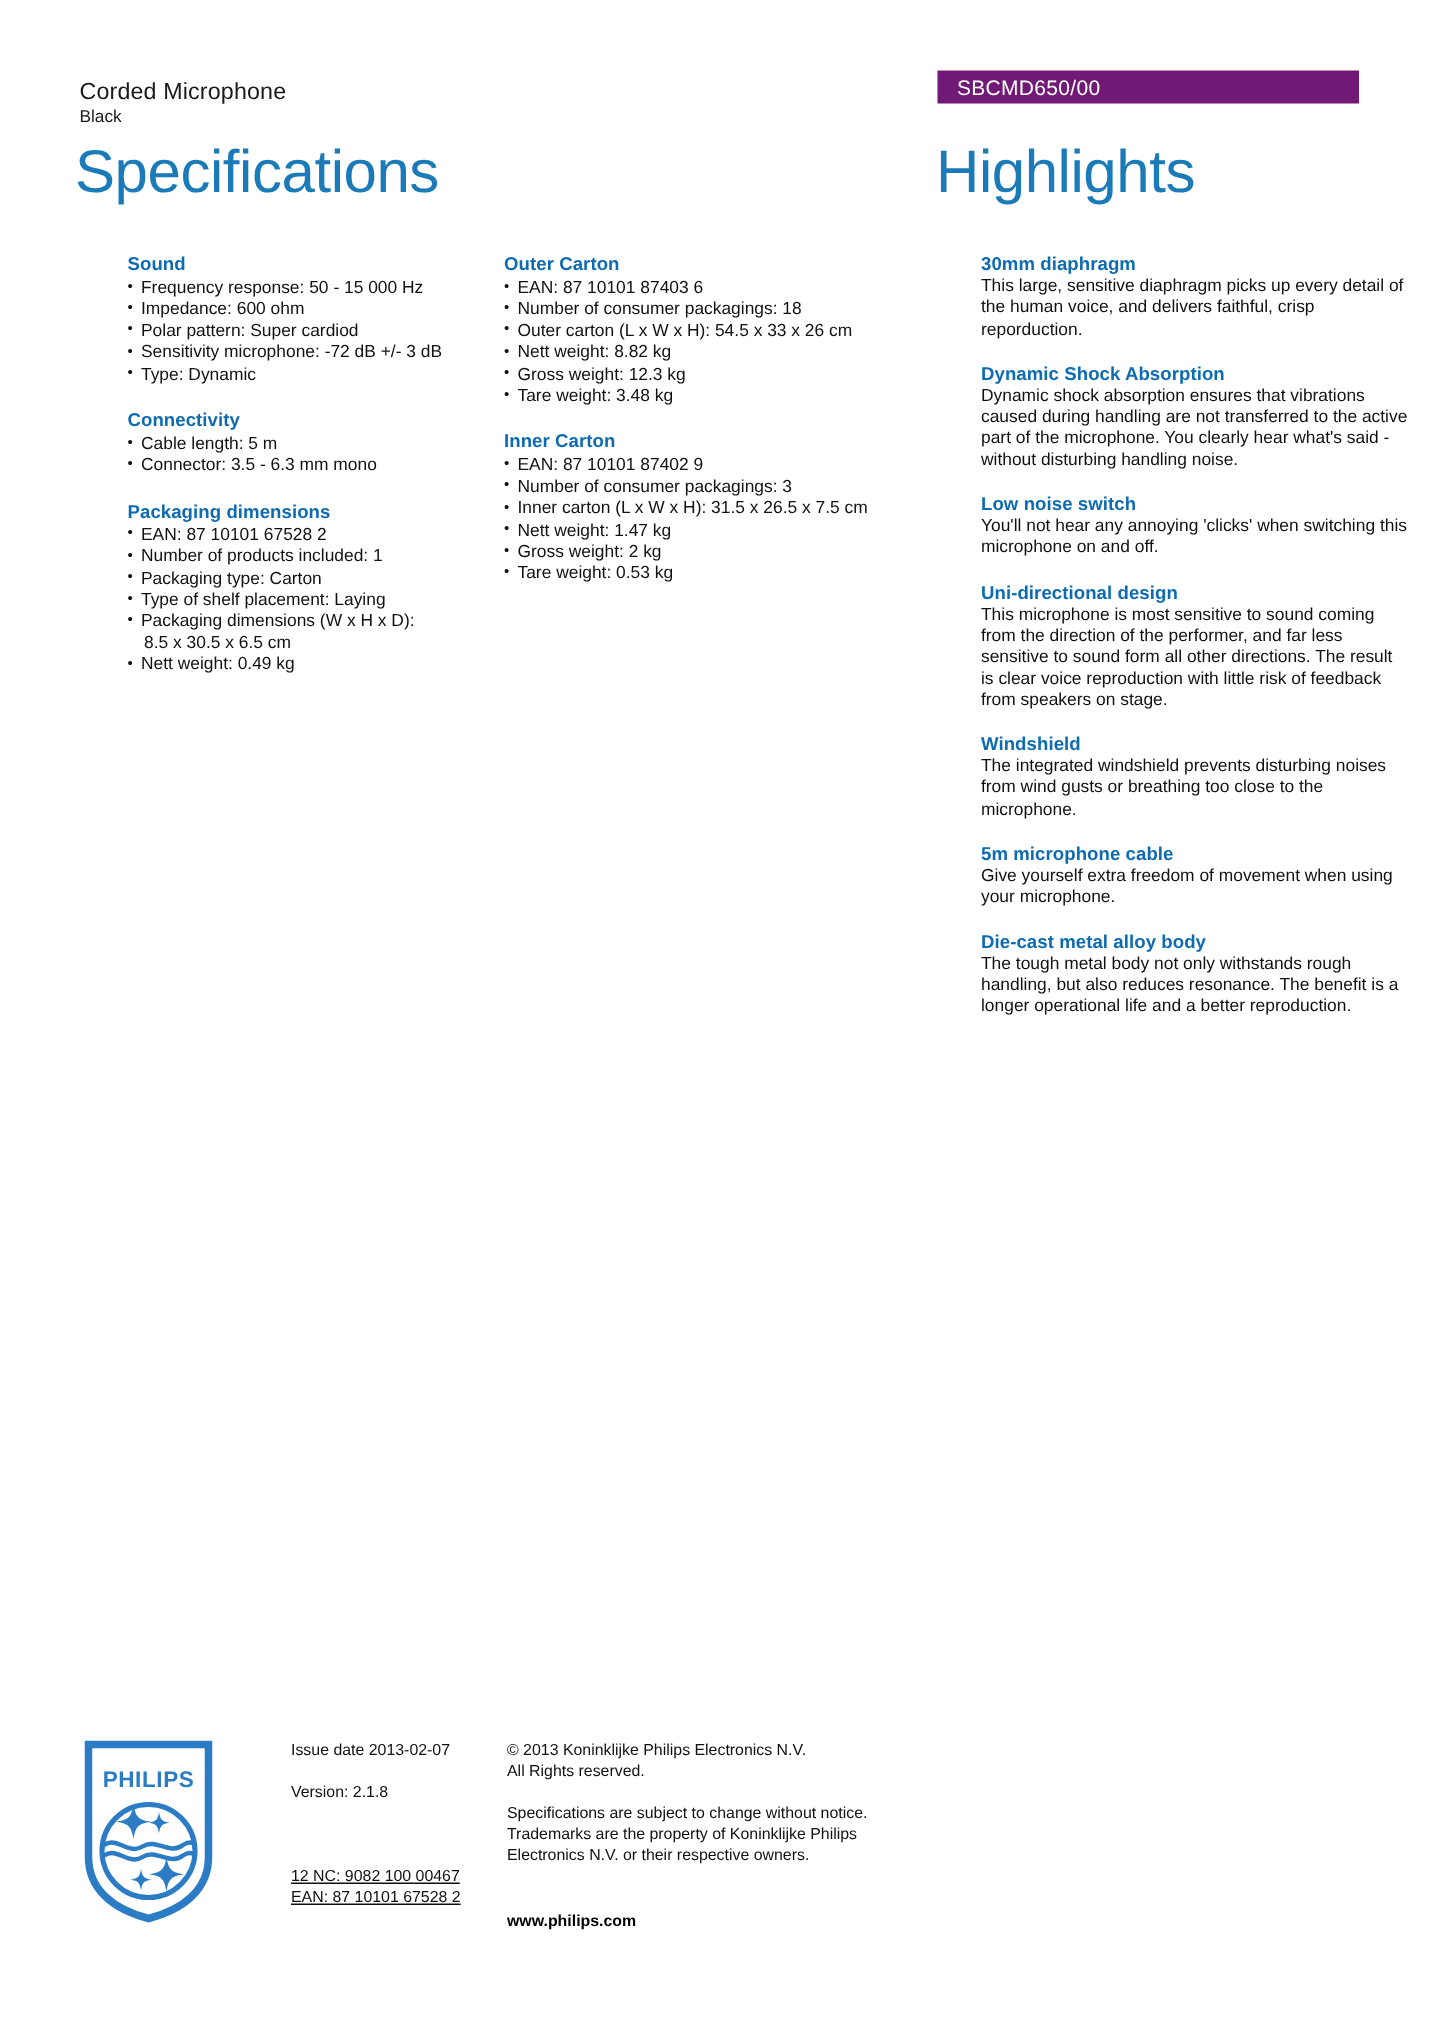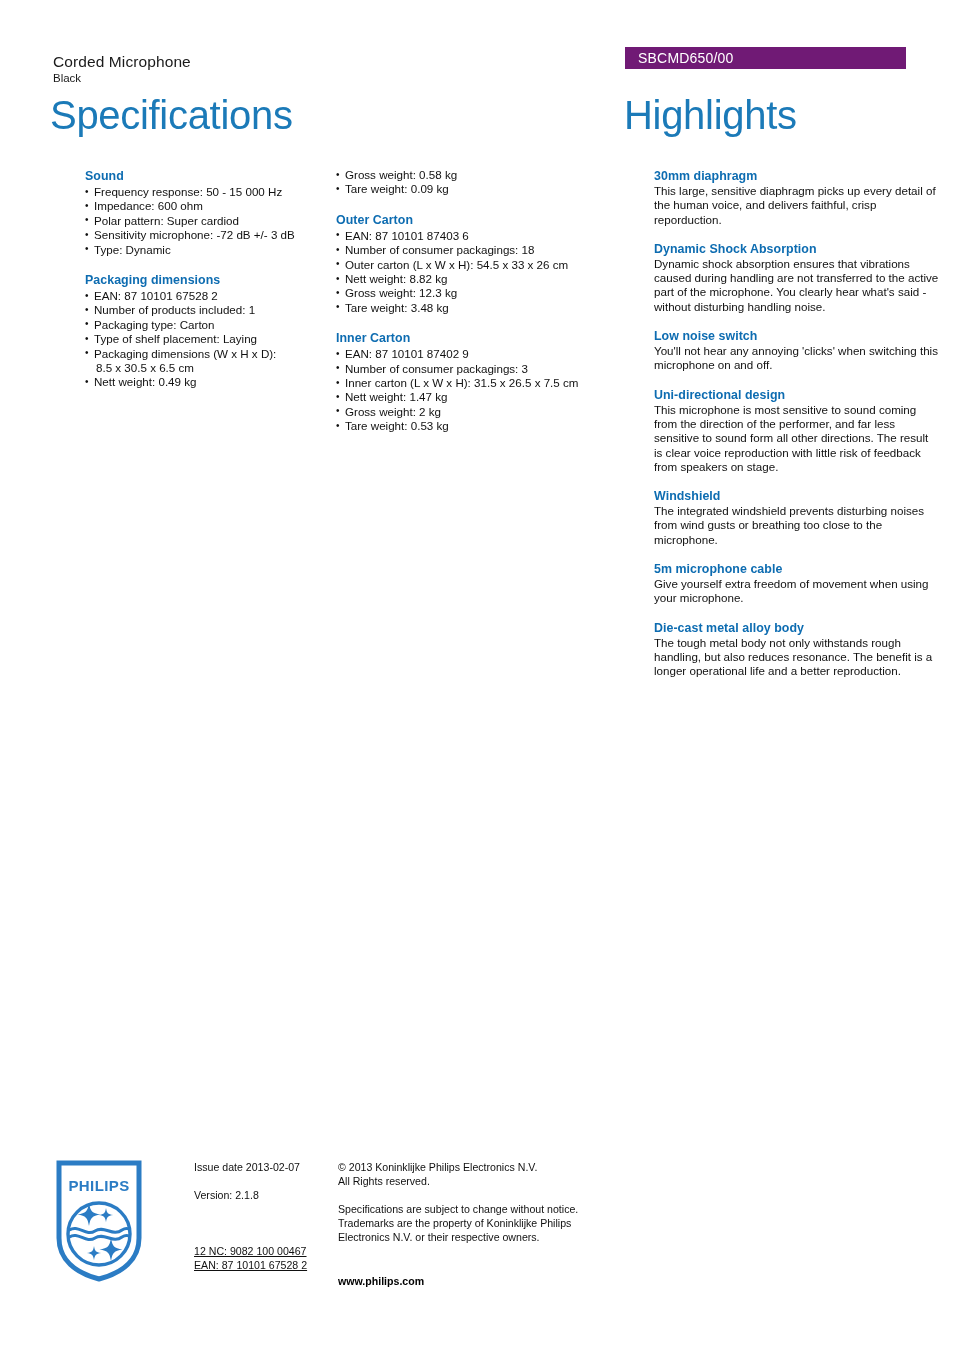--- a/index.html
+++ b/index.html
@@ -189,40 +189,41 @@
         <div class="group-title">Sound</div>
         <ul class="spec-list">
           <li class="spec-item">Frequency response: 50 - 15 000 Hz</li>
           <li class="spec-item">Impedance: 600 ohm</li>
           <li class="spec-item">Polar pattern: Super cardiod</li>
           <li class="spec-item">Sensitivity microphone: -72 dB +/- 3 dB</li>
           <li class="spec-item">Type: Dynamic</li>
         </ul>
       </div>
       <div class="group">
+        <div class="group-title">Connectivity</div>
+        <ul class="spec-list">
+          <li class="spec-item">Cable length: 5 m</li>
+          <li class="spec-item">Connector: 3.5 - 6.3 mm mono</li>
+        </ul>
+      </div>
+      <div class="group">
         <div class="group-title">Packaging dimensions</div>
         <ul class="spec-list">
           <li class="spec-item">EAN: 87 10101 67528 2</li>
           <li class="spec-item">Number of products included: 1</li>
           <li class="spec-item">Packaging type: Carton</li>
           <li class="spec-item">Type of shelf placement: Laying</li>
           <li class="spec-item">Packaging dimensions (W x H x D):<span class="wrap-line">8.5 x 30.5 x 6.5 cm</span></li>
           <li class="spec-item">Nett weight: 0.49 kg</li>
         </ul>
       </div>
     </div>
 
   <div class="col col-spec2" id="spec-col-2">
       <div class="group">
-        <ul class="spec-list">
-          <li class="spec-item">Gross weight: 0.58 kg</li>
-          <li class="spec-item">Tare weight: 0.09 kg</li>
-        </ul>
-      </div>
-      <div class="group">
         <div class="group-title">Outer Carton</div>
         <ul class="spec-list">
           <li class="spec-item">EAN: 87 10101 87403 6</li>
           <li class="spec-item">Number of consumer packagings: 18</li>
           <li class="spec-item">Outer carton (L x W x H): 54.5 x 33 x 26 cm</li>
           <li class="spec-item">Nett weight: 8.82 kg</li>
           <li class="spec-item">Gross weight: 12.3 kg</li>
           <li class="spec-item">Tare weight: 3.48 kg</li>
         </ul>
       </div>

